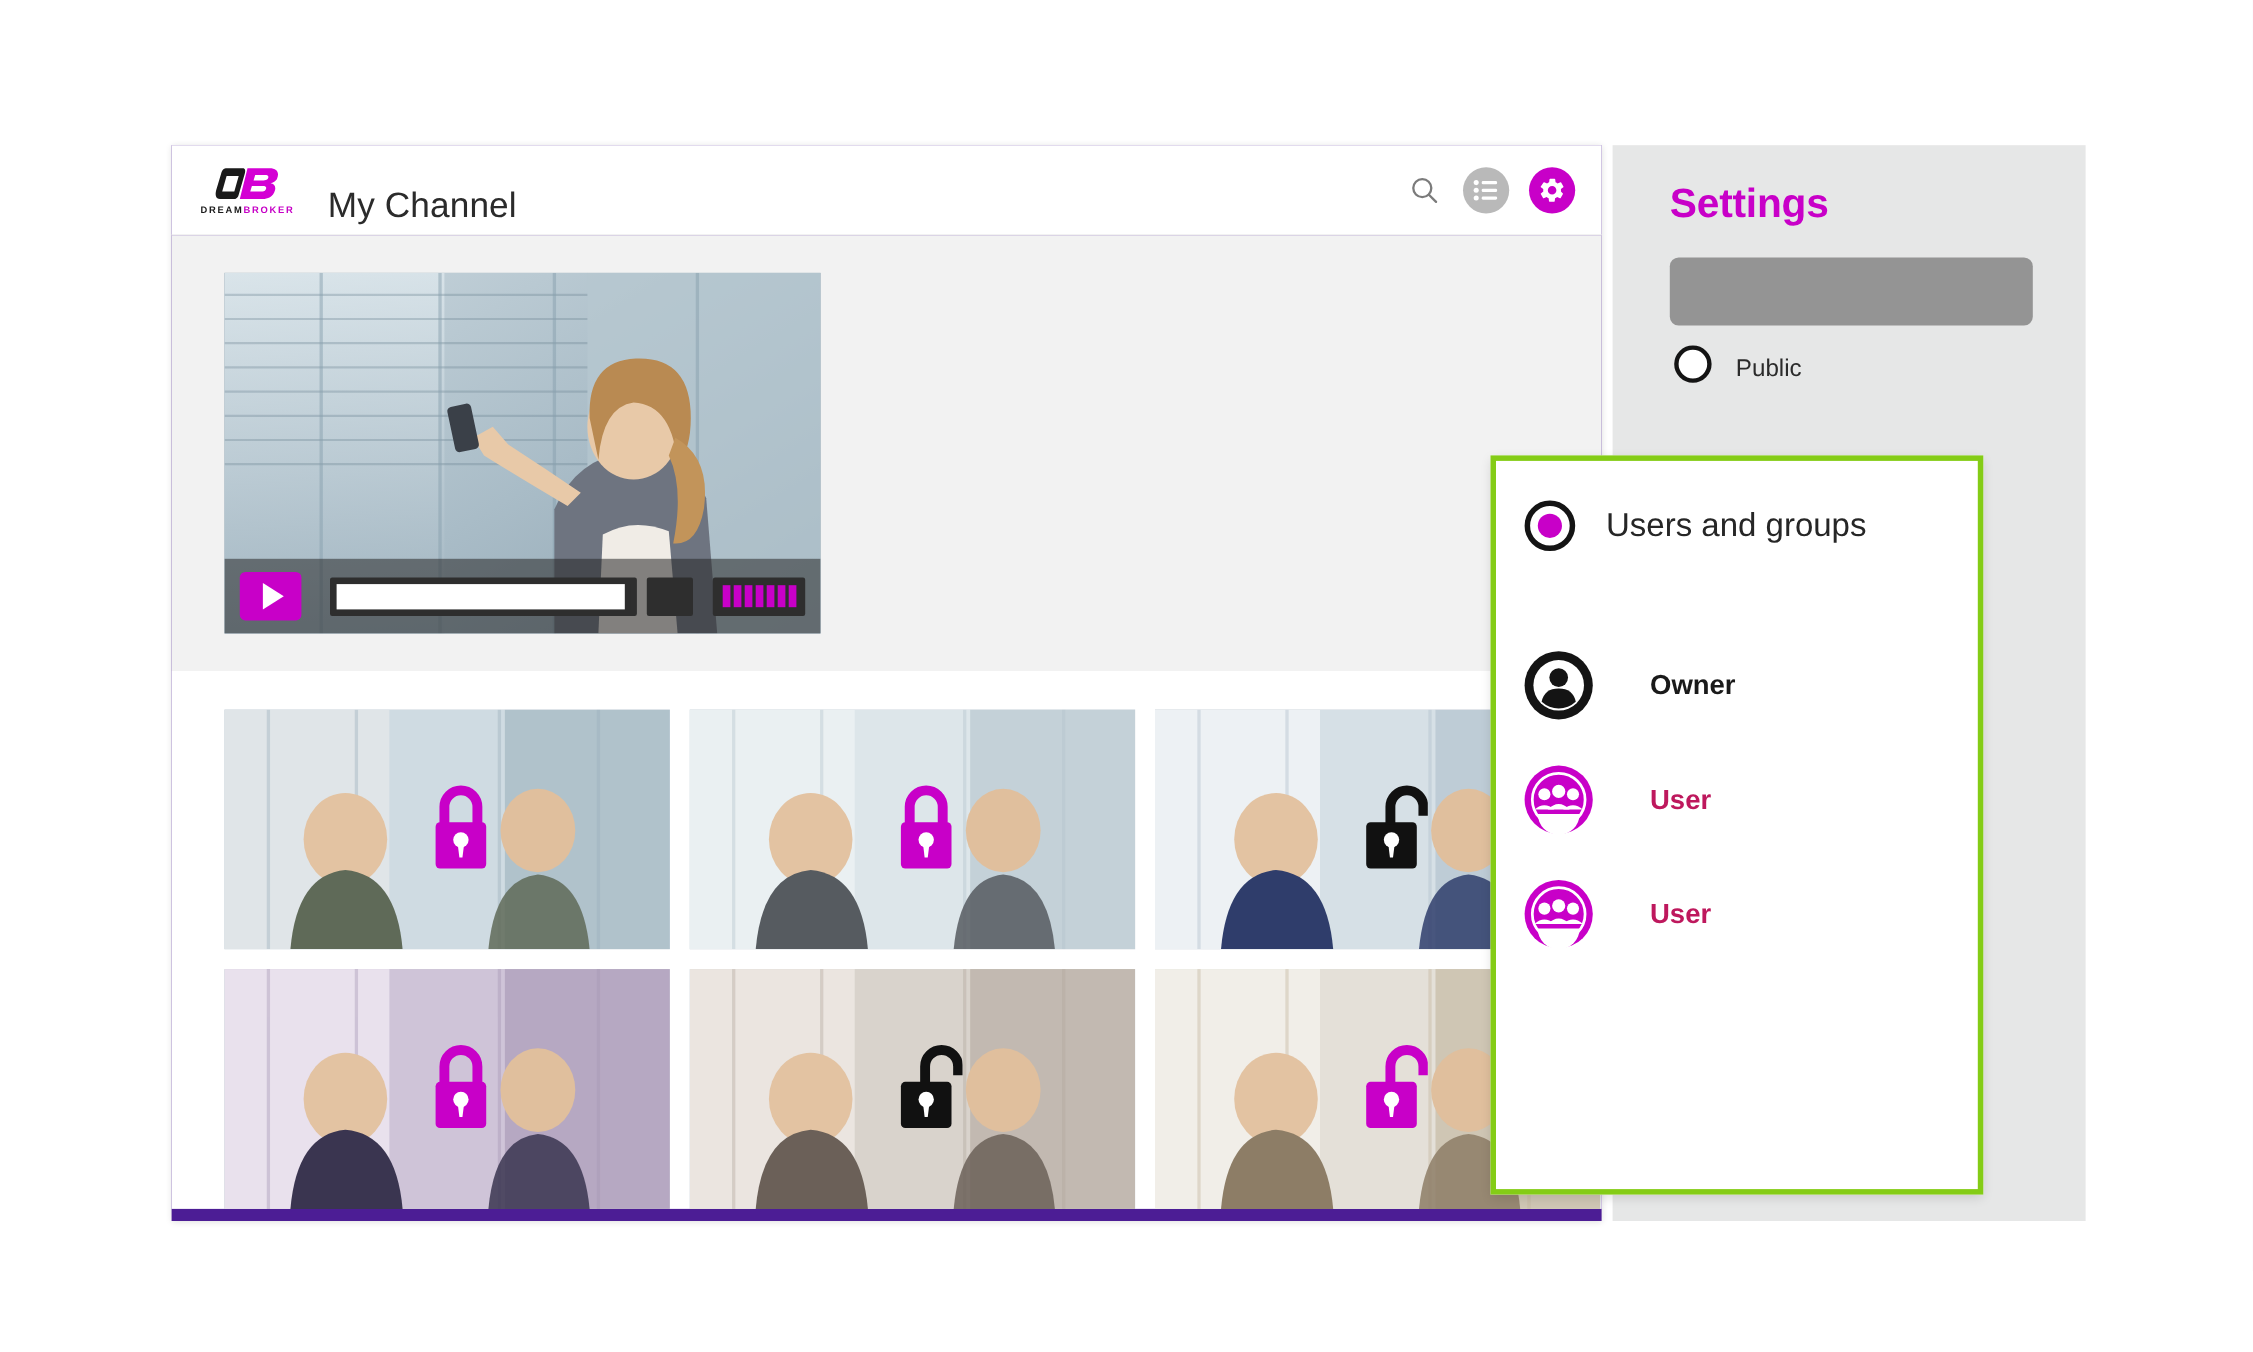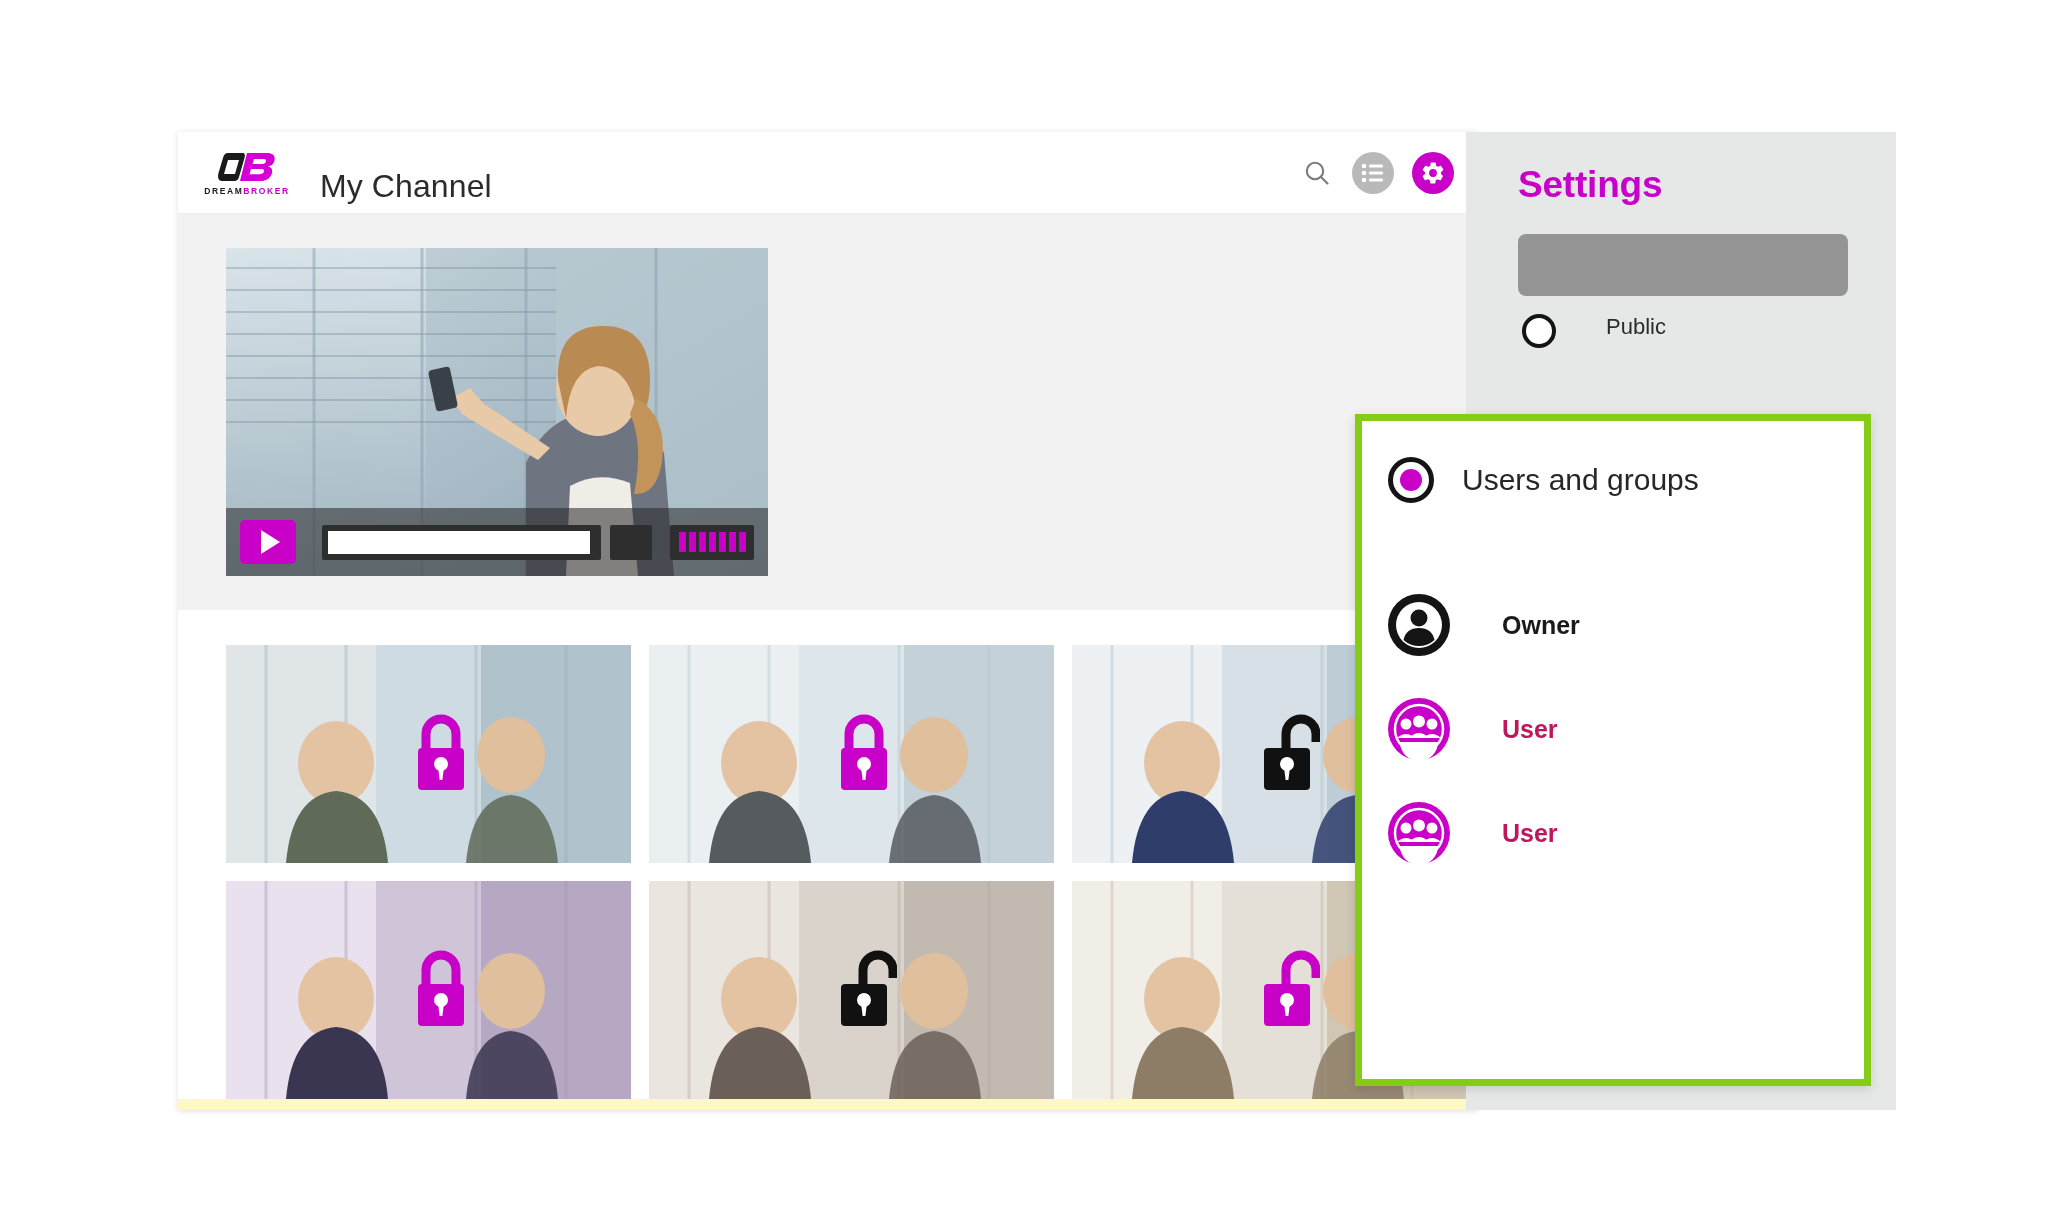--- a/index.html
+++ b/index.html
@@ -8,23 +8,23 @@
     background: #ffffff;
     font-family: "Liberation Sans", sans-serif;
     overflow: hidden;
   }
 
   #stage { position: relative; width: 2048px; height: 1229px; background:#fff; }
 
   
   .app-window {
     position: absolute;
-    left: 178px; top: 132px;
+    left: 156px; top: 132px;
     width: 1300px; height: 978px;
-    background: #fef9c3;
+    background: #4c1d95;
     box-shadow: 0 1px 6px rgba(0,0,0,0.13);
   }
 
   
   .app-header {
     position: relative;
     height: 82px;
     background: #ffffff;
     display: flex; align-items: center;
     padding: 0 24px 0 26px;
@@ -123,40 +123,40 @@
     font-size: 37px; font-weight: 700; color: #c800c8;
     letter-spacing: -0.2px;
   }
   .settings-field {
     margin: 28px 0 0 52px;
     width: 330px; height: 62px;
     background: #949494; border-radius: 8px;
     cursor: text;
   }
   .radio-row {
-    display: flex; align-items: flex-start;
-    margin: 18px 0 0 56px; cursor: pointer; gap: 28px;
+    display: flex; align-items: flex-end;
+    margin: 18px 0 0 56px; cursor: pointer;
   }
   .radio-row + .radio-row { margin-top: 16px; }
   .radio {
     width: 34px; height: 34px; border-radius: 50%;
     border: 4px solid #141414; background: #fff;
     display: flex; align-items: center; justify-content: center; flex: none;
   }
   .radio .dot { width: 17px; height: 17px; border-radius: 50%; background: #c800c8; }
   .radio-label { margin-left: 22px; font-size: 22px; color: #2b2b2b; }
   .radio-label.selected { color: #c800c8; }
 
   
   .popup {
     position: absolute;
     left: 1355px; top: 414px;
-    width: 516px; height: 672px;
+    width: 448px; height: 672px;
     background: #ffffff;
-    border: 7px solid #84cc16;
+    border: 5px solid #84cc16;
     box-shadow: 0 3px 10px rgba(0,0,0,0.13);
   }
   .popup-top-row {
     display: flex; align-items: center;
     padding: 36px 0 0 26px;
   }
   .popup-radio {
     width: 46px; height: 46px; border-radius: 50%;
     border: 5px solid #141414; background: #fff;
     display: flex; align-items: center; justify-content: center; flex:none;

